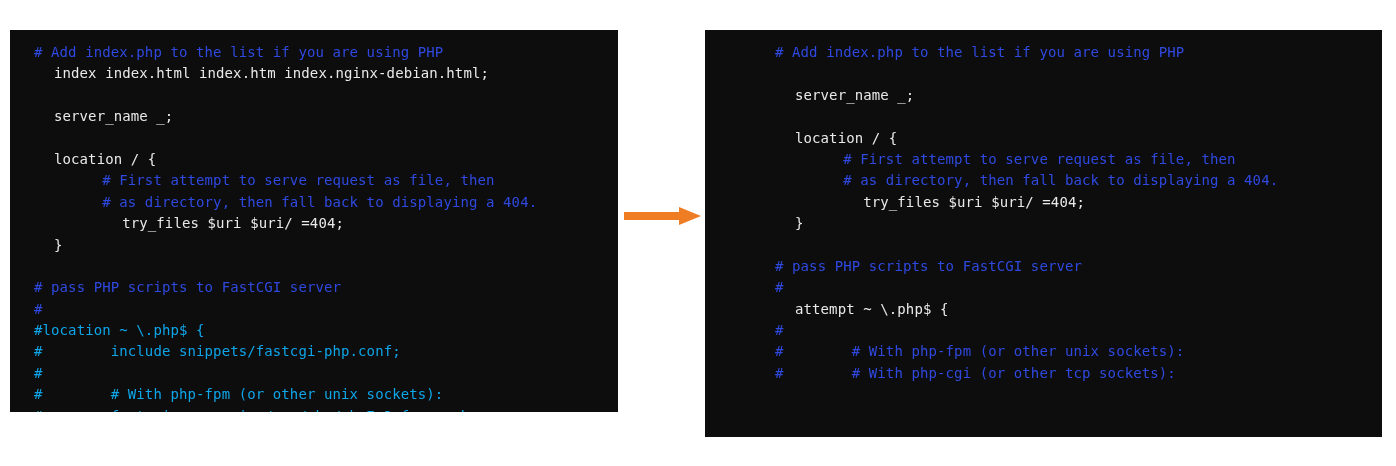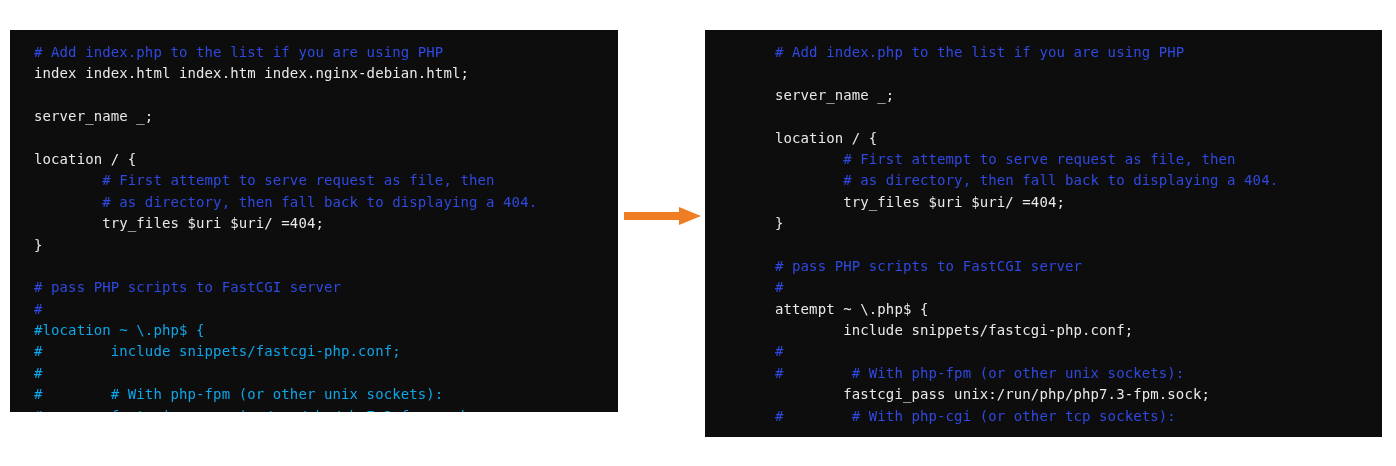--- a/index.html
+++ b/index.html
@@ -39,21 +39,21 @@
   }
 
   .code-line {
     font-size: 14px;
     line-height: 21.4px;
     white-space: pre;
     letter-spacing: 0.1px;
     height: 21.4px;
   }
 
-  .c-code    { color: #e9e9e9; }
+  .c-code    { color: #e9e9e9; margin-left: 20px; }
   .c-comment { color: #2f49e0; }
   .c-dim     { color: #0ea5e9; }
   .c-blank   { color: transparent; }
 
   
   #flow-arrow {
     position: absolute;
     left: 624px;
     top: 207px;
     width: 78px;
@@ -114,18 +114,16 @@
     <div class="code-line c-blank">&nbsp;</div>
     <div class="code-line c-code">location / {</div>
     <div class="code-line c-comment">        # First attempt to serve request as file, then</div>
     <div class="code-line c-comment">        # as directory, then fall back to displaying a 404.</div>
     <div class="code-line c-code">        try_files $uri $uri/ =404;</div>
     <div class="code-line c-code">}</div>
     <div class="code-line c-blank">&nbsp;</div>
     <div class="code-line c-comment"># pass PHP scripts to FastCGI server</div>
     <div class="code-line c-comment">#</div>
     <div class="code-line c-code">attempt ~ \.php$ {</div>
-    <div class="code-line c-code">        include snippets/fastcgi-php.conf;</div>
     <div class="code-line c-comment">#</div>
     <div class="code-line c-comment">#        # With php-fpm (or other unix sockets):</div>
-    <div class="code-line c-code">        fastcgi_pass unix:/run/php/php7.3-fpm.sock;</div>
     <div class="code-line c-comment">#        # With php-cgi (or other tcp sockets):</div>
   </div>
 
 </body></html>

